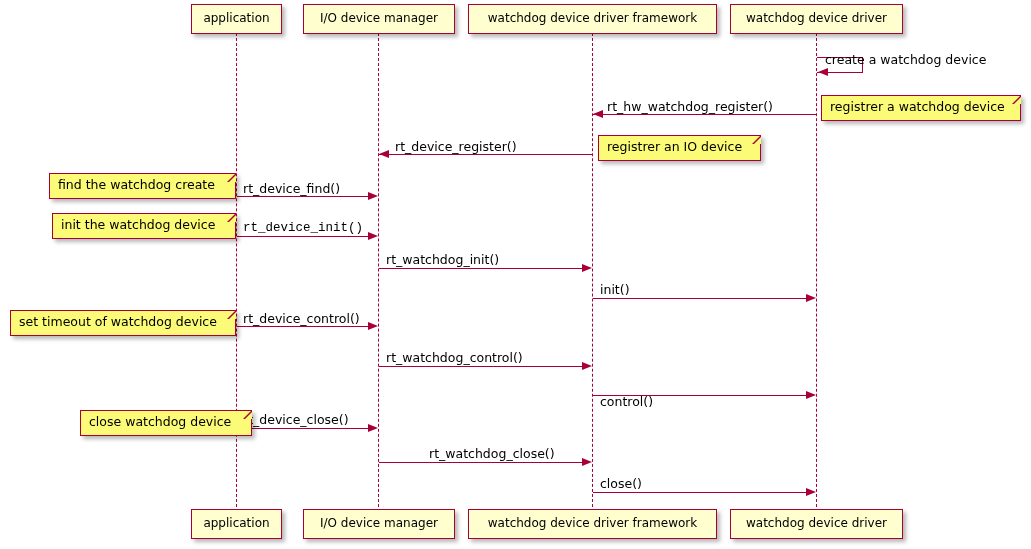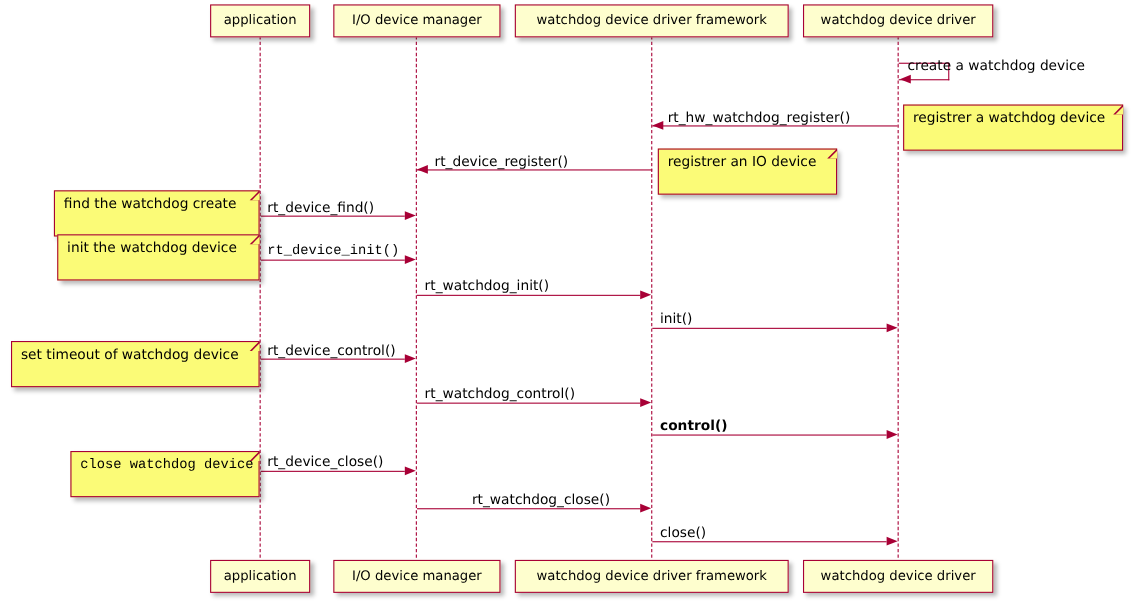--- a/index.html
+++ b/index.html
@@ -68,21 +68,21 @@
   }
   
   .note{
     position:absolute;
     box-sizing:border-box;
     background:#FBFB77;
     border:1.5px solid #A80036;
     color:#000000;
     font-size:12.5px;
     line-height:22px;
-    height:42px;
+    height:26px;
     padding:0 8px;
     white-space:nowrap;
     box-shadow:3px 3px 4px rgba(0,0,0,0.28);
   }
   .note .dogear{
     position:absolute;
     top:-1px;right:-1px;
     width:0;height:0;
     border-left:9px solid transparent;
     border-bottom:9px solid #A80036;
@@ -176,26 +176,26 @@
         <i></i>
       </span>
   </div>
 
   <div class="msg" style="left:379px; top:366px; width:203px;"></div>
   <div class="arrowhead right" style="left:582px; top:362px;"></div>
   <div class="msglabel" style="left:386px; top:350px;">rt_watchdog_control()</div>
 
   <div class="msg" style="left:593px; top:395px; width:213px;"></div>
   <div class="arrowhead right" style="left:806px; top:391px;"></div>
-  <div class="msglabel" style="left:600px; top:379px;font-weight:bold;">control()</div>
+  <div class="msglabel" style="left:600px; top:394px;">control()</div>
 
   <div class="msg" style="left:237px; top:428px; width:131px;"></div>
   <div class="arrowhead right" style="left:368px; top:424px;"></div>
   <div class="msglabel" style="left:243px; top:412px;">rt_device_close()</div>
-  <div class="note" style="left:64px; top:410px; width:172px;font-family:Liberation Mono, monospace;">
+  <div class="note" style="left:80px; top:410px; width:172px;">
     <span>close watchdog device</span>
     <span class="dogear">
         <i></i>
       </span>
   </div>
 
   <div class="msg" style="left:379px; top:462px; width:203px;"></div>
   <div class="arrowhead right" style="left:582px; top:458px;"></div>
   <div class="msglabel" style="left:386px; top:446px;margin-left:43px;">rt_watchdog_close()</div>
 

